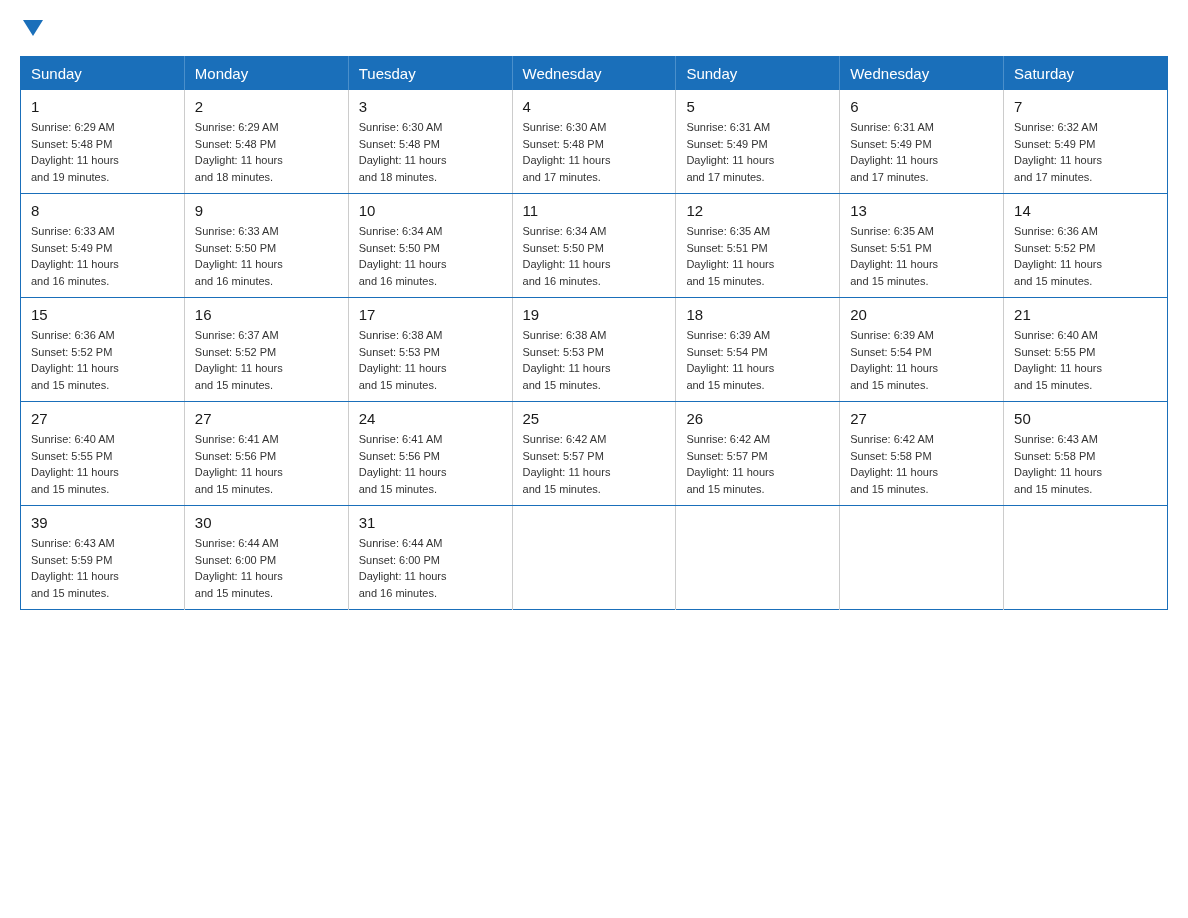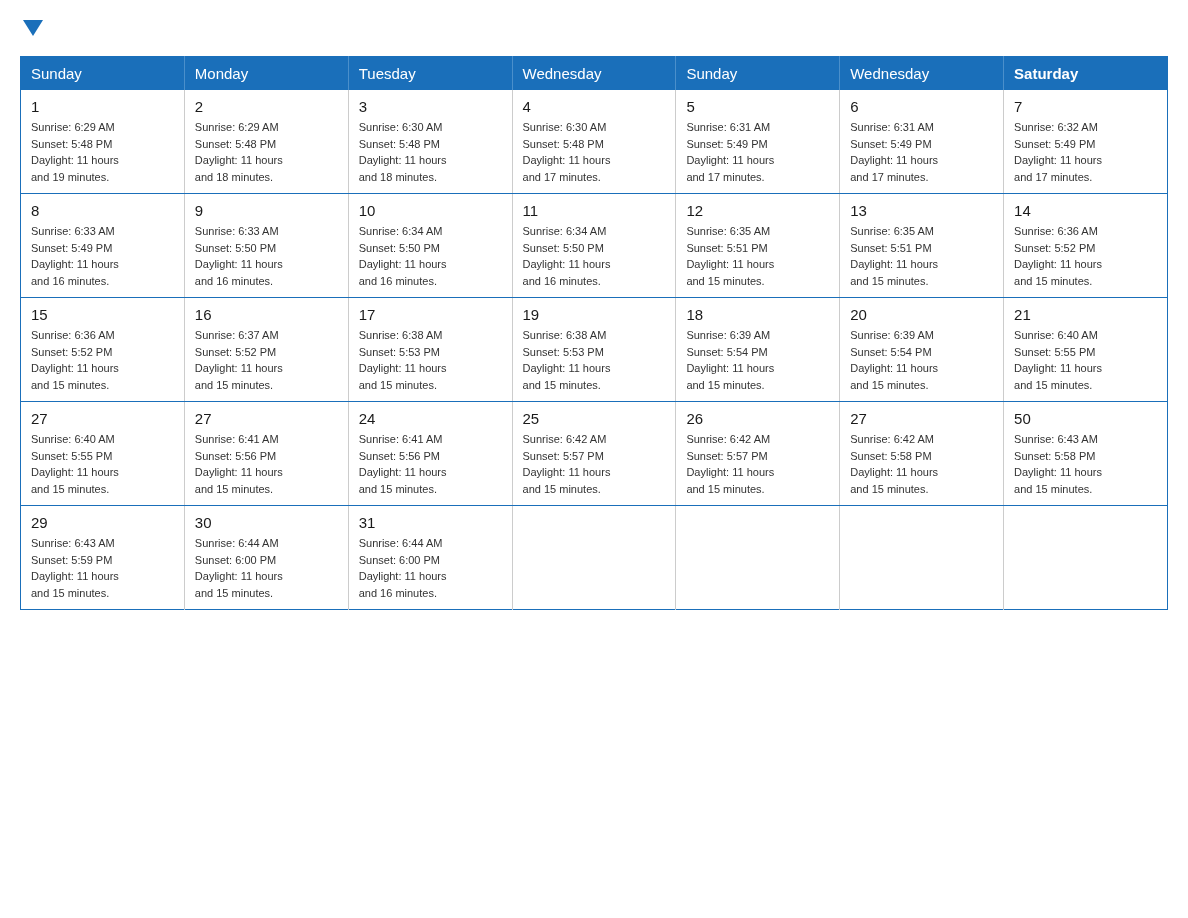--- a/index.html
+++ b/index.html
@@ -40,21 +40,20 @@
       color: #fff;
       font-size: 15px;
       font-weight: normal;
       padding: 8px 10px;
       text-align: left;
       border-right: 1px solid #4a8fcb;
       margin-top: 36px;
     }
     .calendar th:last-child {
       border-right: none;
-      font-weight: bold;
     }
     .calendar td {
       vertical-align: top;
       padding: 8px 10px;
       border-right: 1px solid #ccc;
       border-bottom: 1px solid #1a6fba;
       font-size: 13px;
       color: #333;
       width: calc(100% / 7);
       min-height: 90px;
@@ -374,21 +373,21 @@
         <span class="day-number">50</span>
         <div class="day-info">
           Sunrise: 6:43 AM<br>
           Sunset: 5:58 PM<br>
           Daylight: 11 hours<br>and 15 minutes.
         </div>
       </td>
       </tr>
       <tr>
         <td>
-        <span class="day-number">29</span>
+        <span class="day-number">39</span>
         <div class="day-info">
           Sunrise: 6:43 AM<br>
           Sunset: 5:59 PM<br>
           Daylight: 11 hours<br>and 15 minutes.
         </div>
       </td>
         <td>
         <span class="day-number">30</span>
         <div class="day-info">
           Sunrise: 6:44 AM<br>

